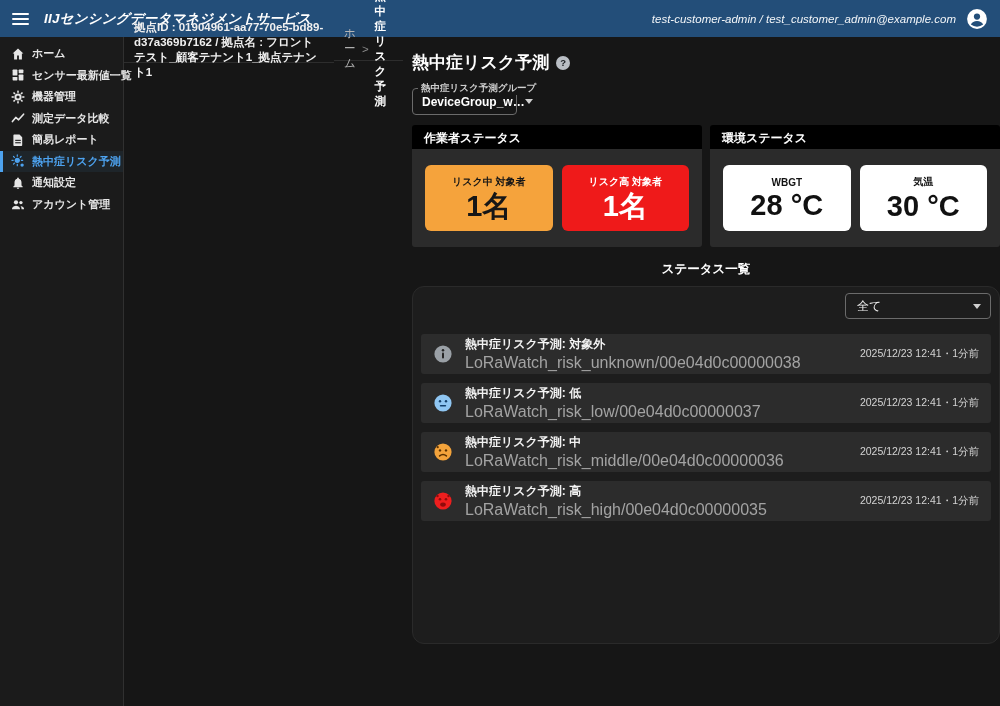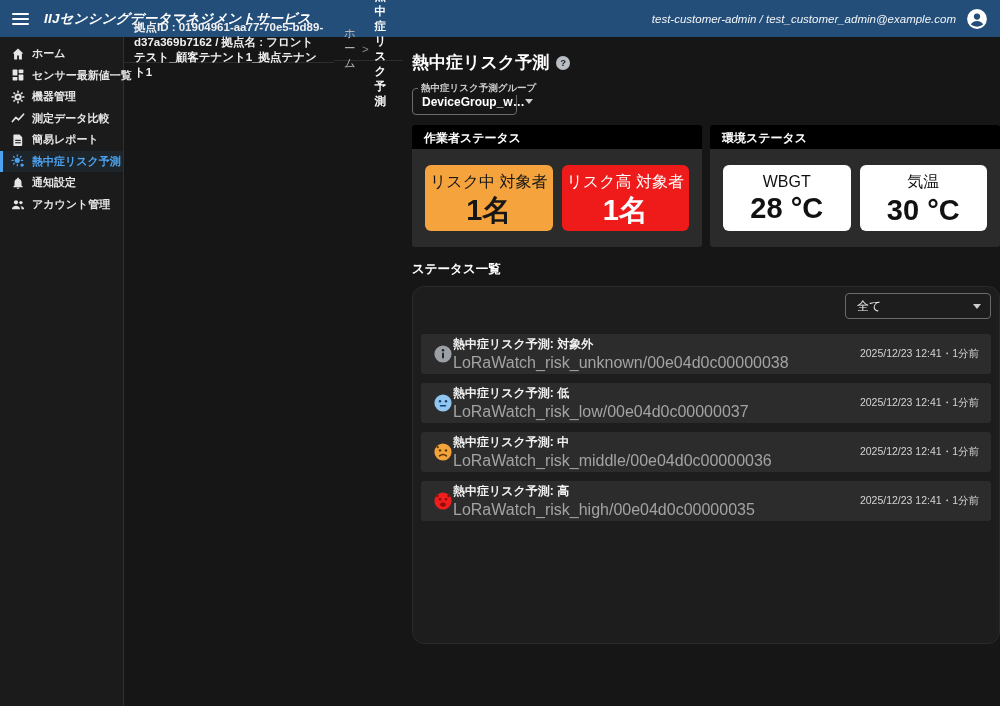--- a/index.html
+++ b/index.html
@@ -72,37 +72,37 @@
 
   
   .panels { display:flex; gap:8px; }
   .panel { width:290px; border-radius:3px; overflow:hidden; }
   .panel-head { background:#000; color:#fff; font-size:12px; font-weight:bold; padding:5px 12px; height:24px; }
   .panel-body { background:#2b2b2b; padding:16px 13px; display:flex; gap:9px; height:98px; }
   .stat-card {
     flex:1; border-radius:6px; display:flex; flex-direction:column;
     align-items:center; justify-content:center; gap:3px; height:66px;
   }
-  .stat-card .stat-label { font-size:16px; font-weight:normal; }
+  .stat-card .stat-label { font-size:10px; font-weight:bold; }
   .stat-card .stat-value { font-size:29px; font-weight:bold; line-height:1; }
   .stat-card.mid  { background:var(--risk_middle,#f5a33c); color:#161616; }
   .stat-card.high { background:var(--risk_high,#ef1a1a); color:#fff; }
   .stat-card.env  { background:#fff; color:#111; }
 
-  .list-title { font-size:12.5px; font-weight:bold; color:#fff; margin:14px 0 8px 0; }
+  .list-title { font-size:12.5px; font-weight:bold; color:#fff; margin:14px 0 8px 0;text-align:center; }
   .list-panel {
     background:#1d1d1d; border:1px solid #2a2a2a; border-radius:12px;
     height:358px; padding:6px 8px; display:flex; flex-direction:column;
   }
   .filter-select { width:146px; height:26px; padding:0 9px 0 11px; align-self:flex-end; }
   .filter-select .sel-value { font-size:12px; color:#f0f0f0; }
   .rows { margin-top:15px; }
   .row {
     height:40px; background:#2c2c2c; border-radius:3px; margin-bottom:9px;
-    display:flex; align-items:center; padding:0 12px; cursor:pointer;
+    display:flex; align-items:center; padding:0 12px; gap:12px; cursor:pointer;
   }
   .ricon { width:20px; height:20px; flex:none; }
   .ricon svg { display:block; }
   .rtext { display:flex; flex-direction:column; gap:1px; min-width:0; }
   .rtitle { font-size:12px; font-weight:bold; color:#f3f3f3; white-space:nowrap; }
   .rdevice { font-size:16px; color:#a3a3a3; white-space:nowrap; }
   .rtime { margin-left:auto; font-size:10.5px; color:#d4d4d4; white-space:nowrap; }
 </style>
 </head>
 <body>

